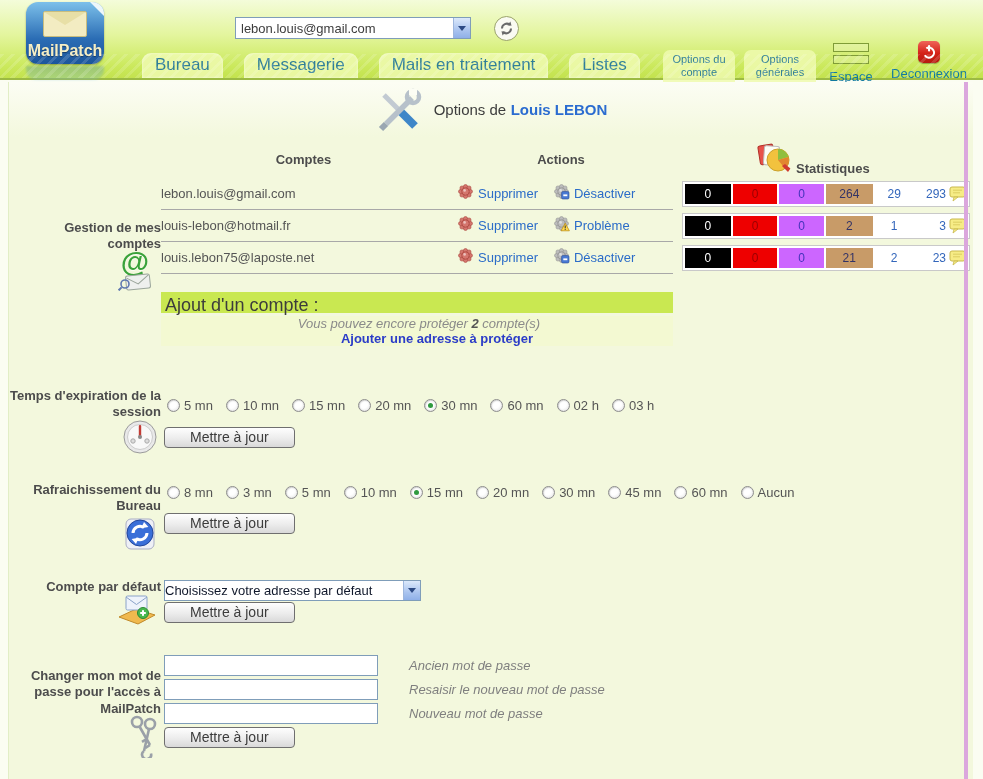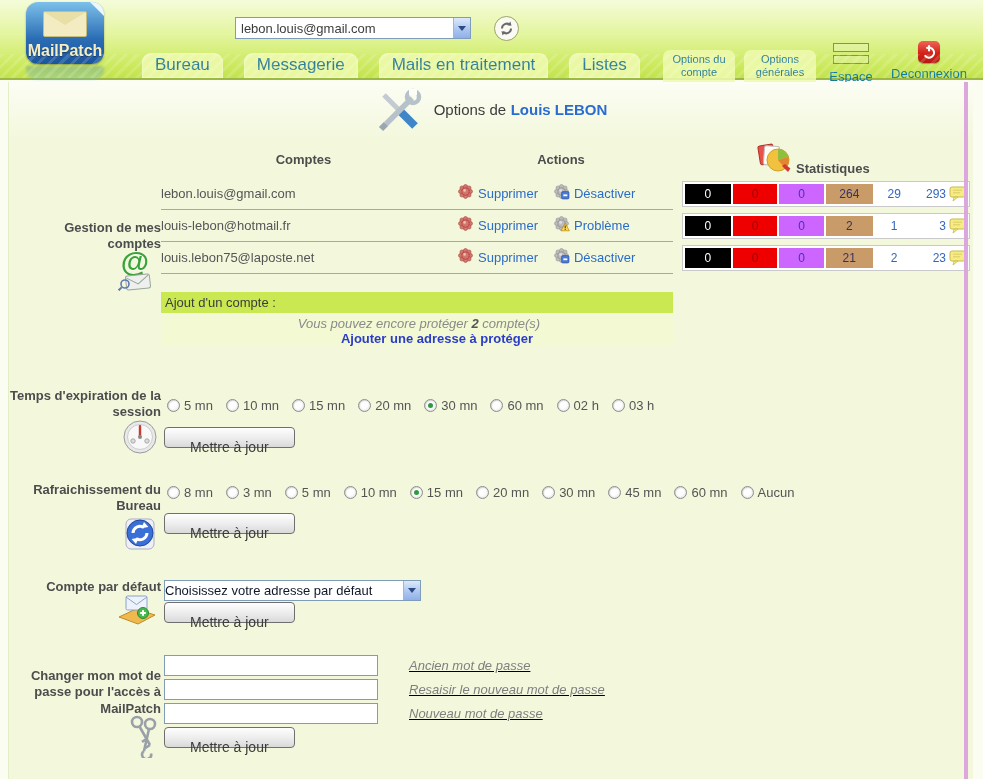--- a/index.html
+++ b/index.html
@@ -79,45 +79,45 @@
 
   .stats-head-icon { position:absolute; left:748px; top:60px; }
   .stats-head-label { position:absolute; left:787px; top:79px; font-size:13px; font-weight:bold; color:#4c4c4c; }
   .stats-box { position:absolute; left:673px; top:99px; width:288px; }
   .stat-row { width:288px; height:26px; background:#fff; border:1px solid #c9c9c9; margin-bottom:6px;
     display:flex; gap:2px; padding:2px; }
   .stat-cell { height:20px; font-size:12px; display:flex; align-items:center; justify-content:center; }
   .stat-cell.last { justify-content:flex-end; gap:3px; padding-right:1px; }
 
   .add-bar { position:absolute; left:152px; top:210px; width:512px; height:21px; background:#c9e851;
-    font-size:13px; color:#3c3c3c; padding:3px 0 0 4px; }
+    font-size:18px; color:#3c3c3c; padding:3px 0 0 4px; }
   .add-info { position:absolute; left:152px; top:234px; width:512px; height:30px; background:#f3f9d2;
     display:flex; align-items:center;flex-direction:column; }
   .add-info .note { font-style:italic; color:#8a8a8a; font-size:13px; margin-left:4px; }
   .add-info .note b { color:#555; }
   .add-link { font-size:13px; font-weight:bold; color:#2b3cc8; margin-left:40px; cursor:pointer; }
 
   .radio-row { position:absolute; display:flex; gap:13px; align-items:center; }
   .radio-item { display:flex; align-items:center; gap:4px; cursor:pointer; }
   .radio { width:13px; height:13px; border-radius:50%; border:1px solid #8e8e8e;
     background:radial-gradient(circle at 35% 30%, #ffffff 45%, #e2e2e2); position:relative;
     box-shadow:inset 0.5px 0.5px 1.5px rgba(0,0,0,.28); }
   .radio.sel::after { content:""; position:absolute; inset:3px; border-radius:50%; background:#2f9a3f; }
   .radio-label { font-size:13px; color:#555; }
 
-  .btn { position:absolute; height:21px; padding:11px 25px 2px; font-size:14px; color:#3c3c3c;
+  .btn { position:absolute; height:21px; padding:1px 25px 2px; font-size:14px; color:#3c3c3c;
     background:linear-gradient(#fefefe,#ececec 55%,#d9d9d9); border:1px solid #6f6f6f; border-radius:4px;
     cursor:pointer; font-family:inherit; }
 
   .custom-select { position:absolute; left:155px; top:498px; width:257px; height:21px; background:#fff;
     border:1px solid #7f9db9; display:flex; align-items:center; cursor:pointer; }
   .custom-select .val { flex:1; font-size:13px; color:#0f172a; white-space:nowrap; overflow:hidden; }
 
   .pw-rows { position:absolute; left:155px; top:571px; }
-  .pw-row { display:flex; align-items:center; height:24px;text-decoration:underline; }
+  .pw-row { display:flex; align-items:center; height:24px; }
   .pw-input { width:214px; height:21px; border:1px solid #7f9db9; background:#fff; font-size:13px; padding:0 3px; }
   .pw-label { margin-left:31px; font-style:italic; font-size:13px; color:#7f7f7f; white-space:nowrap; }
 
   .icon-abs { position:absolute; }
   .at-glyph { font-size:29px; font-weight:bold; color:#3aa23a; line-height:1; text-shadow:0 1px 0 rgba(255,255,255,.7); }
 </style>
 </head>
 <body>
 
 <div class="page">

